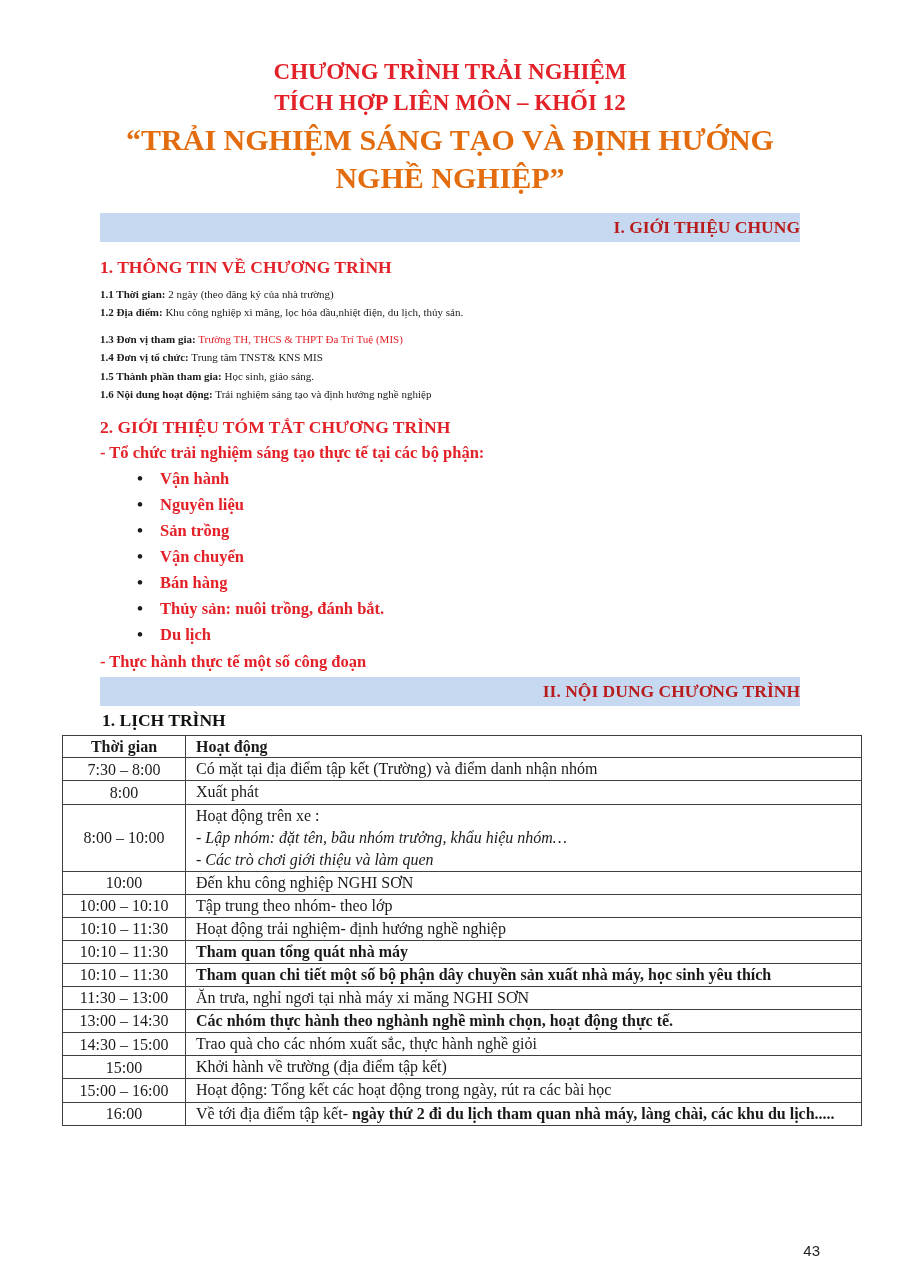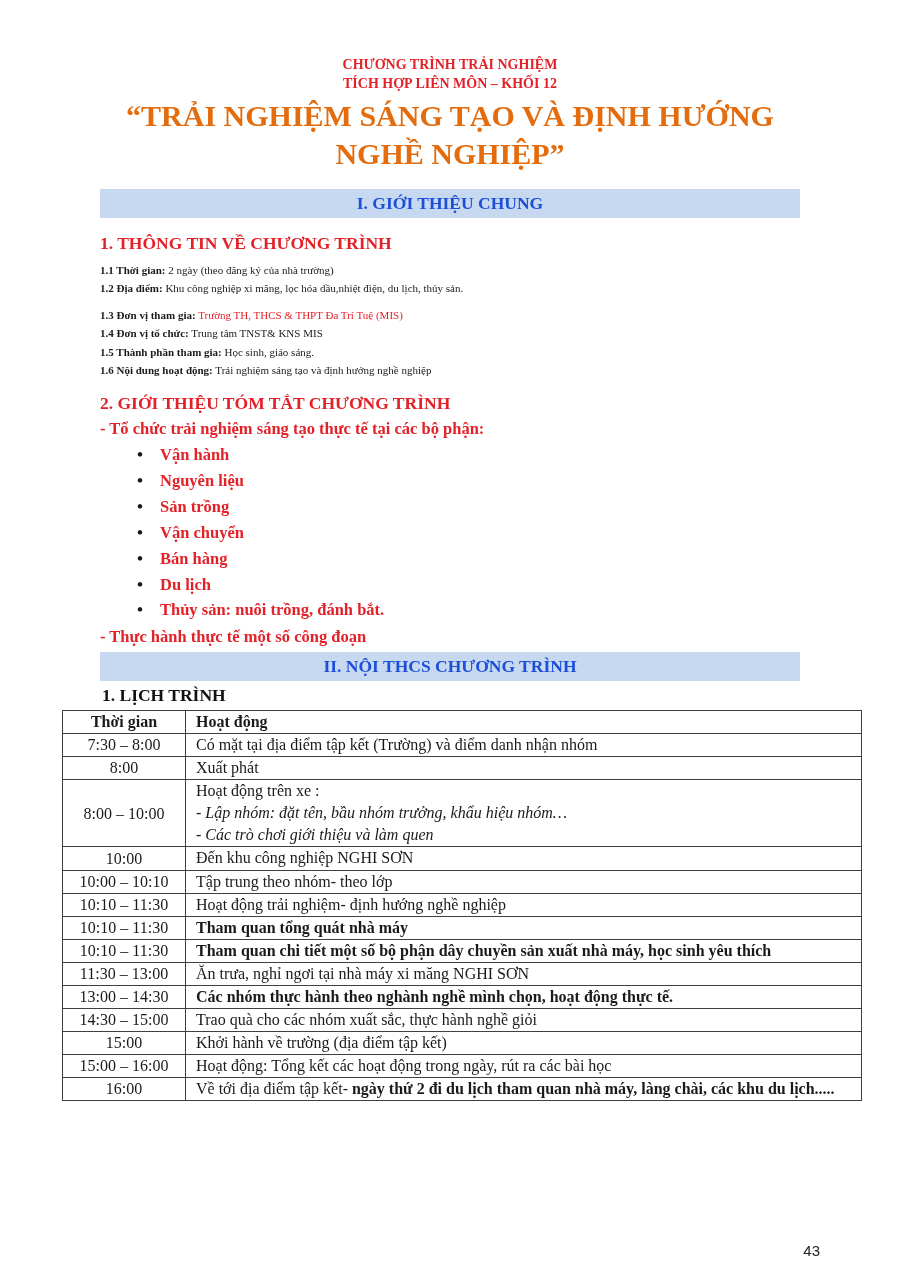--- a/index.html
+++ b/index.html
@@ -11,37 +11,37 @@
     background:#ffffff;
     font-family:"Liberation Serif","DejaVu Serif",serif;
     color:#1a1a1a;
     padding:56px 100px 0 100px;
     overflow:hidden;
   }
   .doc-header {
     text-align:center;
     color:var(--red,#e32128);
     font-weight:bold;
-    font-size:14px;
+    font-size:23px;
     line-height:1.35;
   }
   .doc-title {
     text-align:center;
     color:var(--orange,#e36d0e);
     font-weight:bold;
     font-size:30px;
     line-height:1.28;
     margin-top:3px;
   }
   .banner {
     background:var(--banner-bg,#c6d9f1);
-    text-align:center;
+    text-align:right;
     font-weight:bold;
     font-size:17.5px;
-    color:#1d4ed8;
+    color:#b91c1c;
     padding:4px 0;
     margin-top:15px;
   }
   .banner.tight { margin-top:5px; }
   .section-heading {
     color:var(--red,#e32128);
     font-weight:bold;
     font-size:17.5px;
     margin-top:15px;
   }
@@ -135,27 +135,27 @@
   <div class="section-heading">2. GIỚI THIỆU TÓM TẮT CHƯƠNG TRÌNH</div>
 
   <div class="summary-line">- Tổ chức trải nghiệm sáng tạo thực tế tại các bộ phận:</div>
 
   <ul class="bullets">
       <li>Vận hành</li>
       <li>Nguyên liệu</li>
       <li>Sản trồng</li>
       <li>Vận chuyển</li>
       <li>Bán hàng</li>
+      <li>Thủy sản: nuôi trồng, đánh bắt.</li>
       <li>Du lịch</li>
-      <li>Thủy sản: nuôi trồng, đánh bắt.</li>
     </ul>
 
   <div class="summary-line">- Thực hành thực tế một số công đoạn</div>
 
-  <div class="banner tight">II. NỘI THCS CHƯƠNG TRÌNH</div>
+  <div class="banner tight">II. NỘI DUNG CHƯƠNG TRÌNH</div>
 
   <div class="schedule-heading">1. LỊCH TRÌNH</div>
 
   <div class="table-wrap">
     <table class="schedule">
       <thead>
         <tr>
           <th class="col-time">Thời gian</th>
           <th class="col-act">Hoạt động</th>
         </tr>

